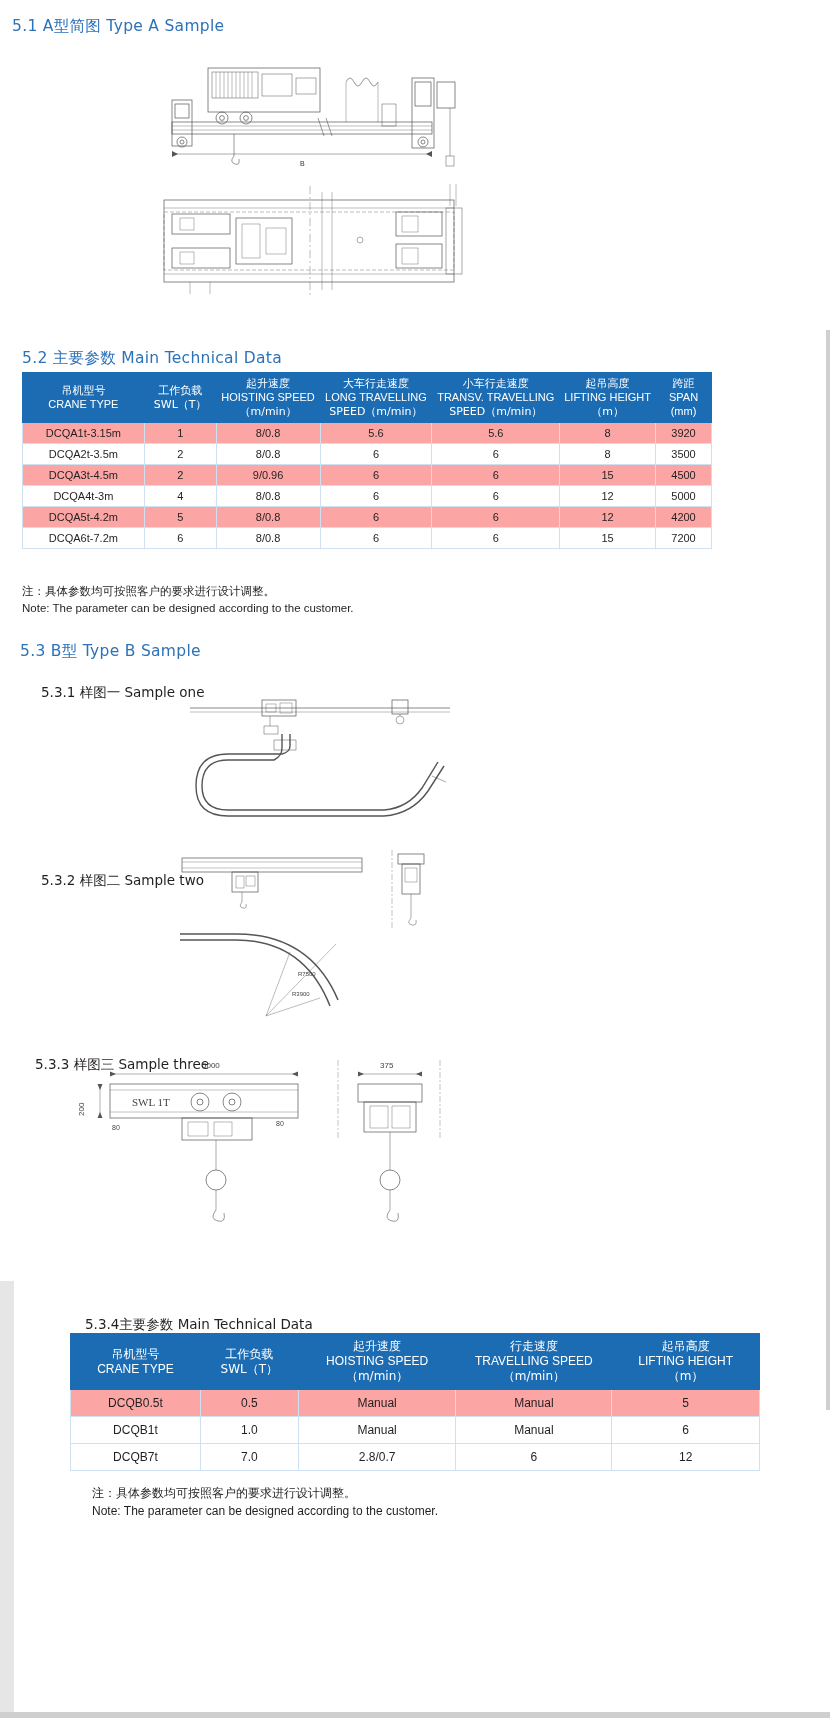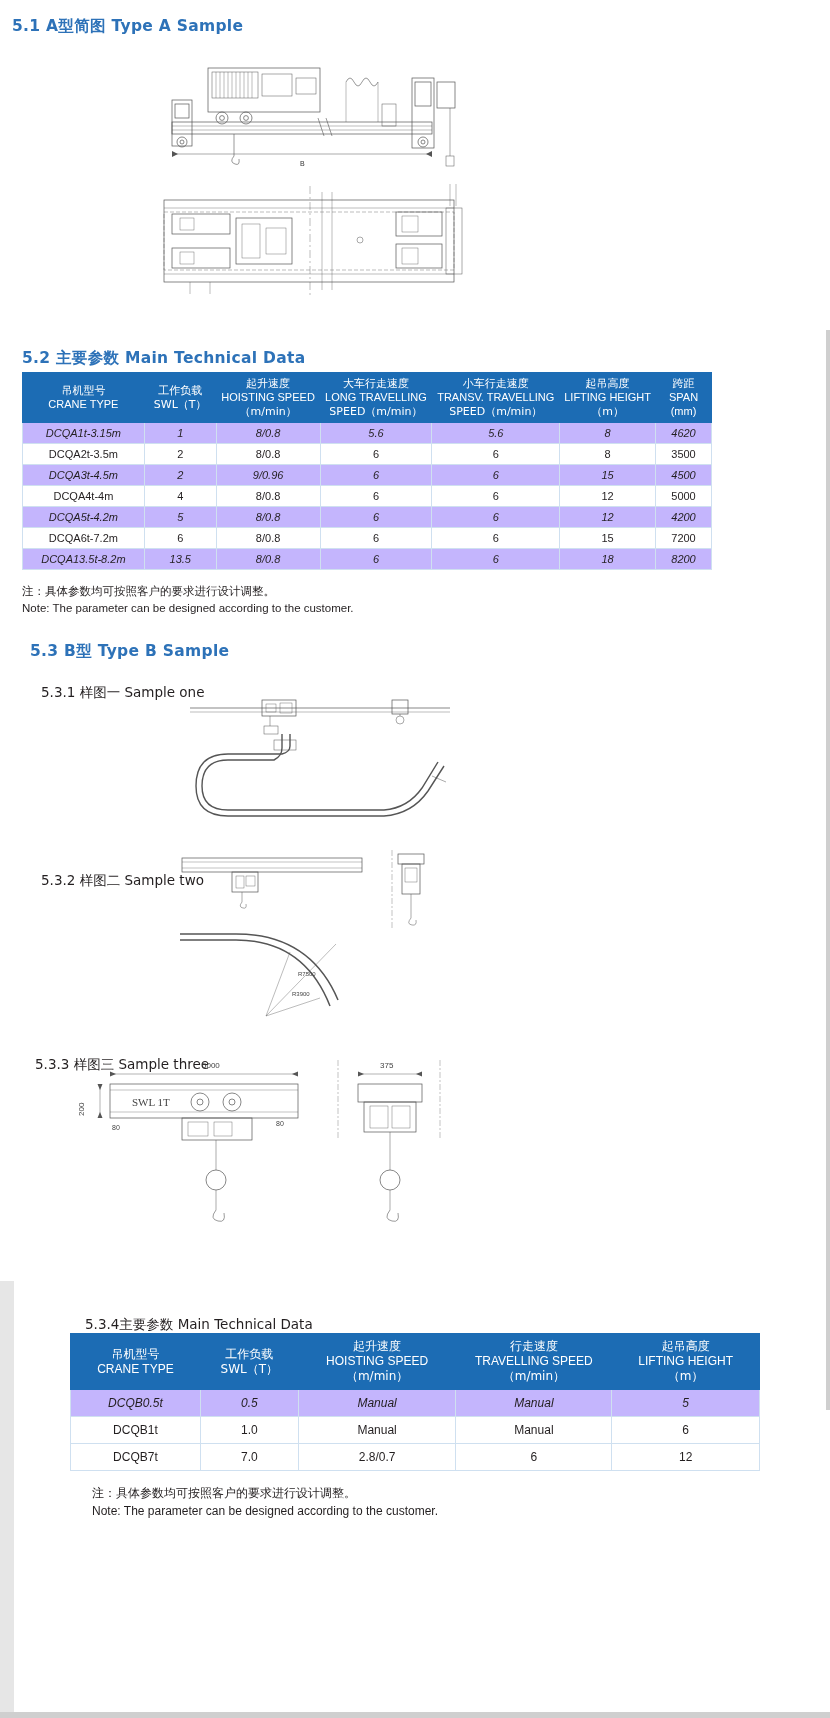--- a/index.html
+++ b/index.html
@@ -10,34 +10,34 @@
     background: #ffffff;
     font-family: "Liberation Sans", sans-serif;
     color: #231f20;
     position: relative;
   }
   .page { position: relative; width: 830px; min-height: 1718px; padding: 0; }
 
   
   h2.sec {
     font-size: 15.5px;
-    font-weight: bold;
+    font-weight: normal;
     color: #2d72b8;
     margin: 0;
     letter-spacing: .3px;
   }
   h3.sub {
     font-size: 13.5px;
     font-weight: normal;
     color: #231f20;
     margin: 15px;
   }
   .sec-51 { position:absolute; left: 12px; top: 16px; }
   .sec-52 { position:absolute; left: 22px; top: 348px; text-align: center; }
-  .sec-53 { position:absolute; left: 30px; top: 641px; }
+  .sec-53 { position:absolute; left: 20px; top: 641px; }
   .sub-531 { position:absolute; left: 26px; top: 669px; }
   .sub-532 { position:absolute; left: 26px; top: 857px; }
   .sub-533 { position:absolute; left: 20px; top: 1041px; }
   .sub-534 { position:absolute; left: 70px; top: 1301px; font-family:"Liberation Serif", serif; font-size:14px;}
 
   
   table.data {
     border-collapse: collapse;
     font-size: 11px;
     color: #231f20;
@@ -55,21 +55,21 @@
     font-size: 11px;
   }
   table.data td {
     border: 1px solid #cfe0f0;
     padding: 4px 3px;
     text-align: center;
     vertical-align: middle;
     background: #ffffff;
     font-size: 11px;
   }
-  table.data tr.alt td { background: #c4b5fd; font-style: italic; }
+  table.data tr.alt td { background: #fca5a5; }
   .t1 { position:absolute; left: 22px; top: 372px; width: 690px; }
   .t1 table { width: 690px; }
   .t2 { position:absolute; left: 70px; top: 1333px; width: 690px; }
   .t2 table { width: 690px; font-size:12px; }
   .t2 table th { font-size: 12px; padding:5px 3px; }
   .t2 table td { font-size: 12px; padding: 6px 16px; }
 
   .note {
     font-size: 11.5px;
     line-height: 1.5;
@@ -251,42 +251,42 @@
         </tr>
       </thead>
       <tbody>
         <tr class="alt">
           <td>DCQA1t-3.15m</td>
           <td>1</td>
           <td>8/0.8</td>
           <td>5.6</td>
           <td>5.6</td>
           <td>8</td>
-          <td>4620</td>
+          <td>3920</td>
         </tr>
         <tr>
           <td>DCQA2t-3.5m</td>
           <td>2</td>
           <td>8/0.8</td>
           <td>6</td>
           <td>6</td>
           <td>8</td>
           <td>3500</td>
         </tr>
         <tr class="alt">
           <td>DCQA3t-4.5m</td>
           <td>2</td>
           <td>9/0.96</td>
           <td>6</td>
           <td>6</td>
           <td>15</td>
           <td>4500</td>
         </tr>
         <tr>
-          <td>DCQA4t-4m</td>
+          <td>DCQA4t-3m</td>
           <td>4</td>
           <td>8/0.8</td>
           <td>6</td>
           <td>6</td>
           <td>12</td>
           <td>5000</td>
         </tr>
         <tr class="alt">
           <td>DCQA5t-4.2m</td>
           <td>5</td>
@@ -297,29 +297,20 @@
           <td>4200</td>
         </tr>
         <tr>
           <td>DCQA6t-7.2m</td>
           <td>6</td>
           <td>8/0.8</td>
           <td>6</td>
           <td>6</td>
           <td>15</td>
           <td>7200</td>
-        </tr>
-        <tr class="alt">
-          <td>DCQA13.5t-8.2m</td>
-          <td>13.5</td>
-          <td>8/0.8</td>
-          <td>6</td>
-          <td>6</td>
-          <td>18</td>
-          <td>8200</td>
         </tr>
       </tbody>
     </table>
   </div>
 
   <div class="note note-1">
     <div class="cjk">注：具体参数均可按照客户的要求进行设计调整。</div>
     <div>Note: The parameter can be designed according to the customer.</div>
   </div>
 

